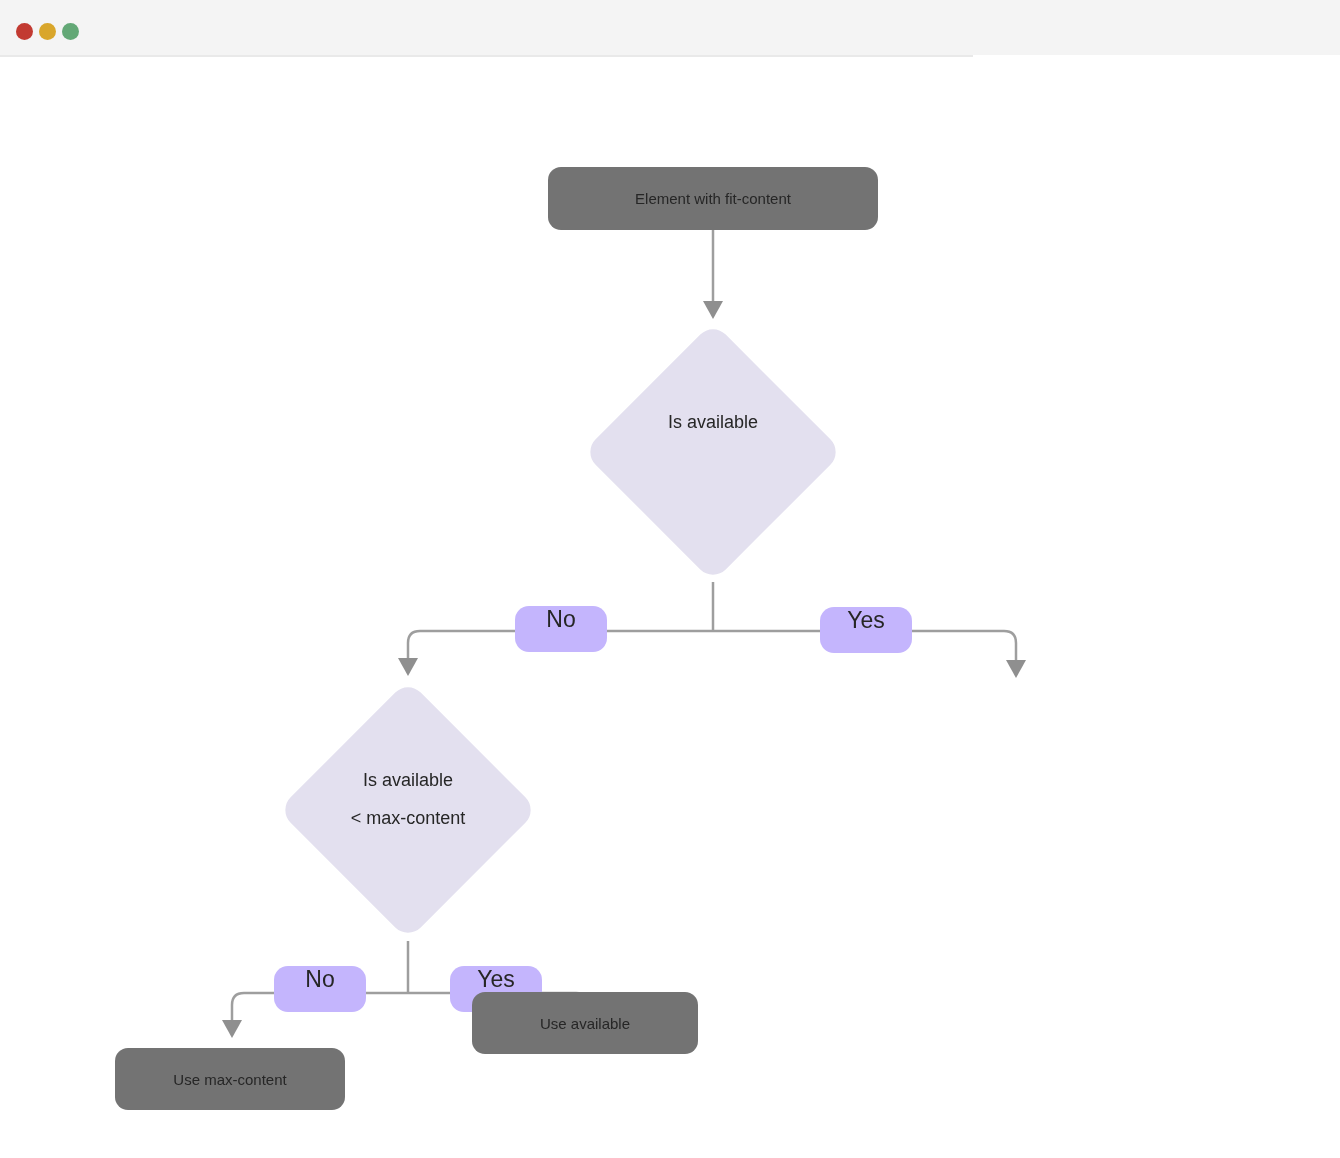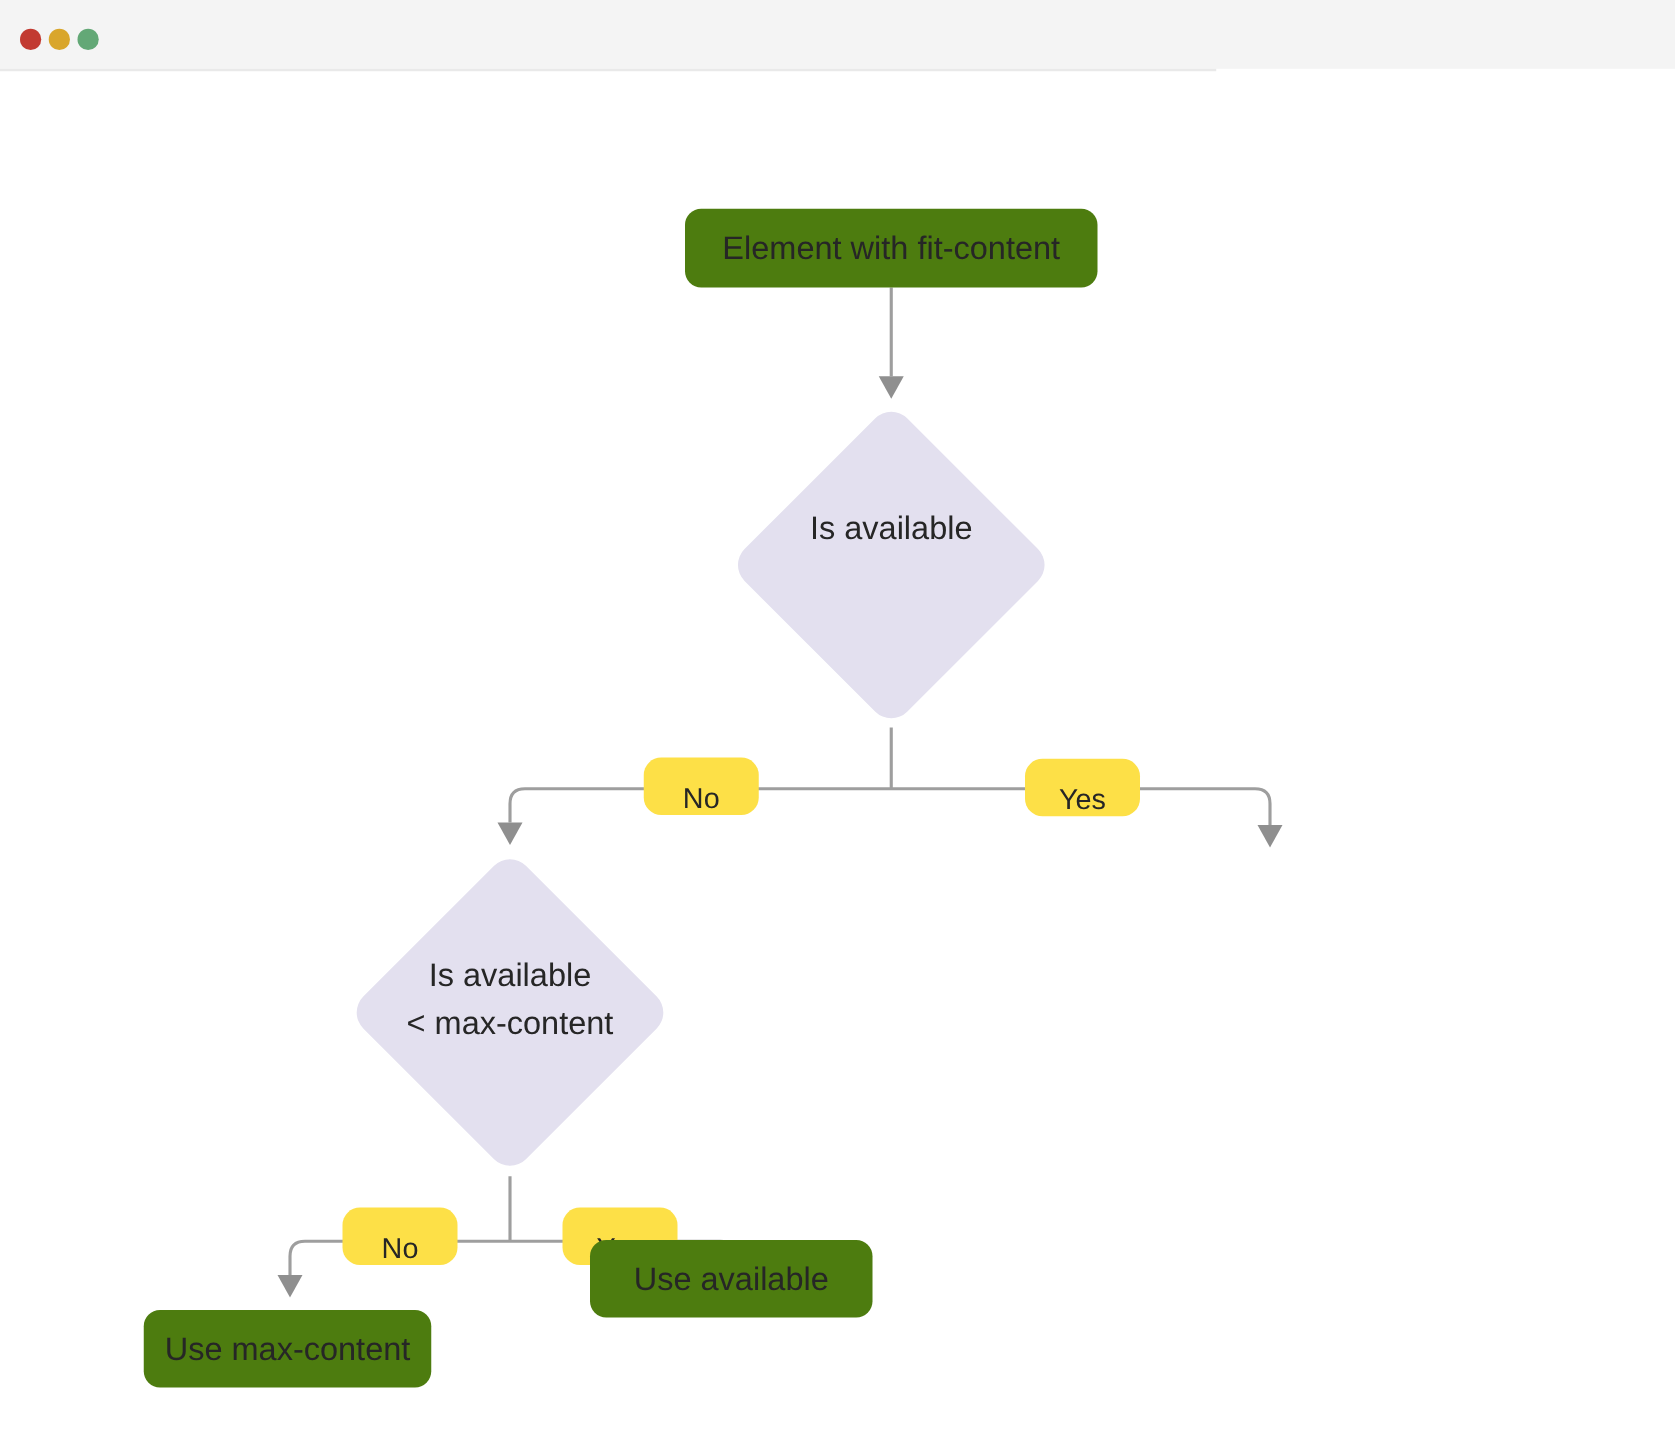--- a/index.html
+++ b/index.html
@@ -12,44 +12,44 @@
   .topbar-edge{position:absolute;left:0;top:55px;width:973px;height:2px;background:#e9e9e9;}
   .dot{position:absolute;top:23px;width:17px;height:17px;border-radius:50%;}
   .dot.red{left:16px;background:#c23a31;}
   .dot.yellow{left:39px;background:#d9a62b;}
   .dot.green{left:62px;background:#63a876;}
   
   .title{position:absolute;left:0;top:97px;width:1340px;text-align:center;font-size:23px;letter-spacing:.1px;}
   .title b{font-weight:700;}
   
   .node{
-    position:absolute;background:#4d7c0f;border-radius:13px;
+    position:absolute;background:#737373;border-radius:13px;
     display:flex;align-items:center;justify-content:center;
-    font-size:26px;white-space:nowrap;
+    font-size:15px;white-space:nowrap;
   }
   .node.start{left:548px;top:167px;width:330px;height:63px;}
   .node.use-min{left:902px;top:684px;width:229px;height:62px;}
   .node.use-max{left:115px;top:1048px;width:230px;height:62px;}
   .node.use-avail{left:472px;top:992px;width:226px;height:62px;}
   .diamond{
     position:absolute;width:184px;height:184px;background:#e3e0ef;
     border-radius:18px;transform:rotate(45deg);
   }
   .diamond.d1{left:621px;top:360px;}
   .diamond.d2{left:316px;top:718px;}
   .diamond-label{
     position:absolute;width:260px;text-align:center;
-    font-size:26px;line-height:38px;white-space:nowrap;
+    font-size:18px;line-height:38px;white-space:nowrap;
   }
   .diamond-label.l1{left:583px;top:403px;}
   .diamond-label.l2{left:278px;top:761px;}
   
   .badge{
-    position:absolute;width:92px;height:46px;background:#fde047;border-radius:14px;
-    display:flex;align-items:flex-end;justify-content:center;font-size:23px;
+    position:absolute;width:92px;height:46px;background:#c4b5fd;border-radius:14px;
+    display:flex;align-items:flex-start;justify-content:center;font-size:23px;
   }
   .badge.no1{left:515px;top:606px;}
   .badge.yes1{left:820px;top:607px;}
   .badge.no2{left:274px;top:966px;}
   .badge.yes2{left:450px;top:966px;}
   
   .wires{position:absolute;left:0;top:0;pointer-events:none;}
 </style>
 </head>
 <body>

